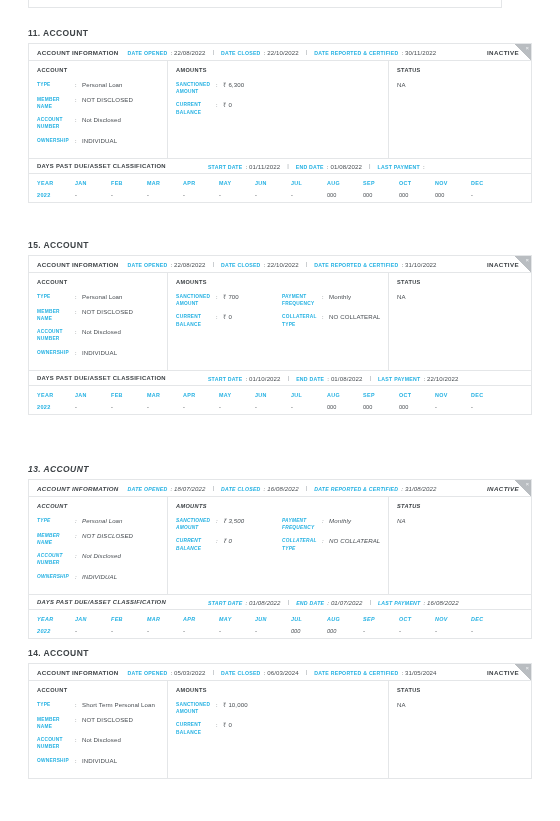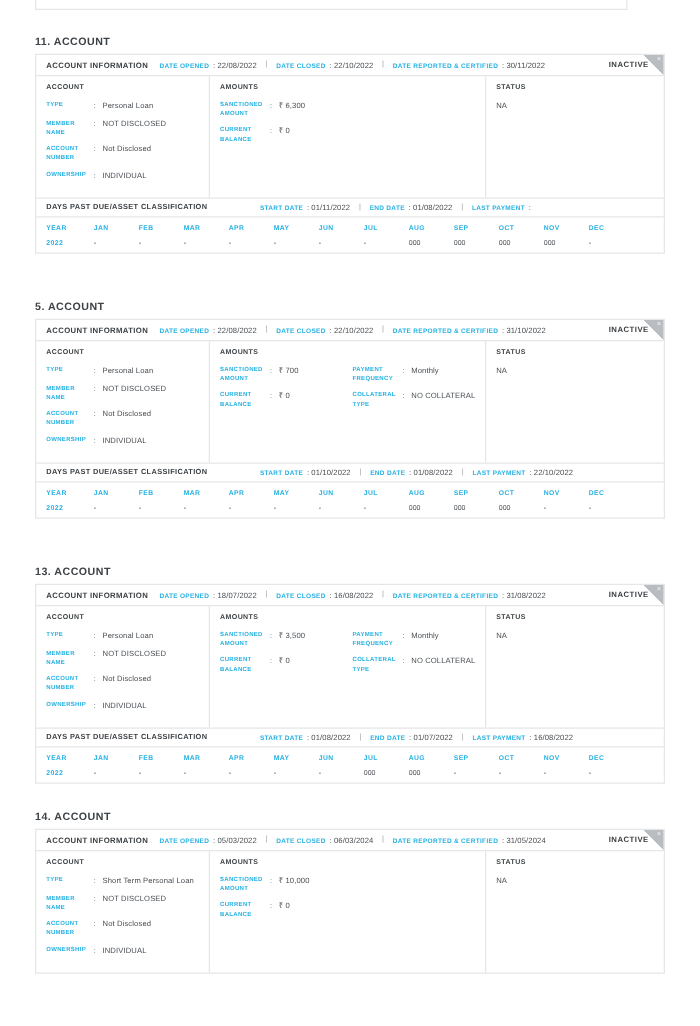--- a/index.html
+++ b/index.html
@@ -240,21 +240,21 @@
               <span class="cell c-mo">000</span>
               <span class="cell c-mo">000</span>
               <span class="cell c-mo">000</span>
               <span class="cell c-mo">000</span>
               <span class="cell c-mo dash">-</span>
             </div>
           </div>
         </div>
       </div>
       <div class="section" style="top: 240px;">
-        <div class="sec-title">5. ACCOUNT</div>
+        <div class="sec-title">15. ACCOUNT</div>
         <div class="card">
           <div class="card-head">
             <span class="ci-title">ACCOUNT INFORMATION</span>
             <span class="kv">
               <span class="k">DATE OPENED</span>
               <span class="v">: 22/08/2022</span>
             </span>
             <span class="sep">|</span>
             <span class="kv">
               <span class="k">DATE CLOSED</span>
@@ -369,21 +369,21 @@
               <span class="cell c-mo dash">-</span>
               <span class="cell c-mo">000</span>
               <span class="cell c-mo">000</span>
               <span class="cell c-mo">000</span>
               <span class="cell c-mo dash">-</span>
               <span class="cell c-mo dash">-</span>
             </div>
           </div>
         </div>
       </div>
-      <div class="section" style="top: 452px;">
+      <div class="section" style="top: 464px; font-style: italic;">
         <div class="sec-title">13. ACCOUNT</div>
         <div class="card">
           <div class="card-head">
             <span class="ci-title">ACCOUNT INFORMATION</span>
             <span class="kv">
               <span class="k">DATE OPENED</span>
               <span class="v">: 18/07/2022</span>
             </span>
             <span class="sep">|</span>
             <span class="kv">

